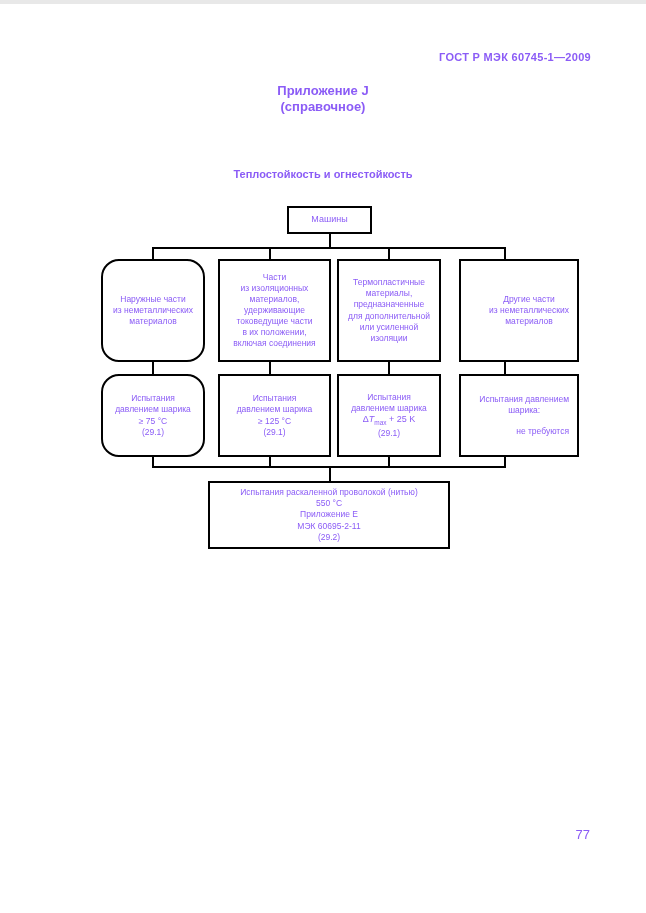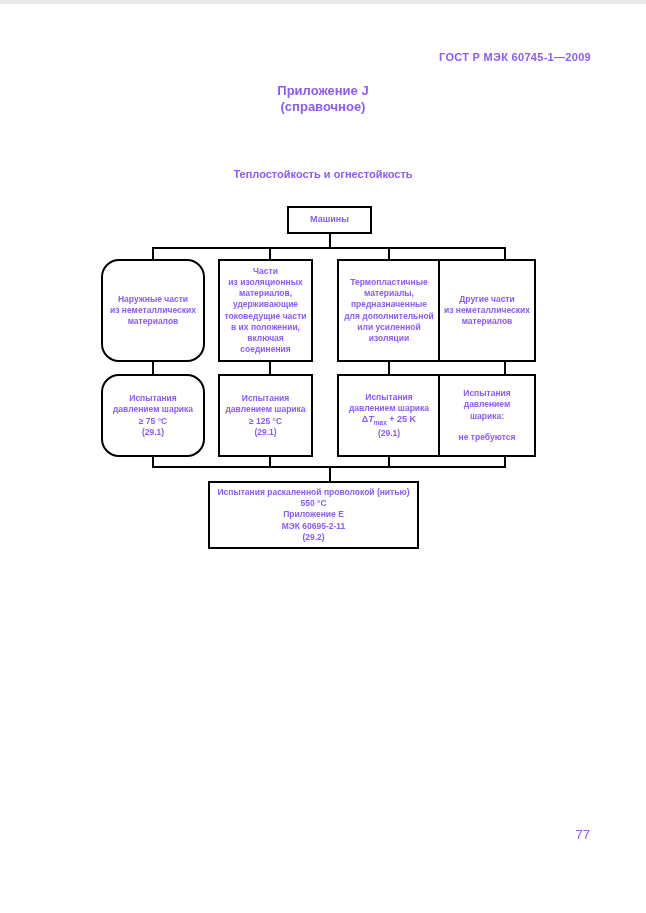--- a/index.html
+++ b/index.html
@@ -54,46 +54,46 @@
     position: absolute;
     box-sizing: border-box;
     border: 2px solid #000;
     background: #fff;
     display: flex;
     flex-direction: column;
     align-items: center;
     justify-content: center;
     text-align: center;
     font-size: 8.5px;
-    font-weight: 700;
+    font-weight: 400;
     line-height: 1.3;
-    padding: 2px;
+    padding: 8px;
   }
   .box-text { white-space: pre-line; }
   .line { position: absolute; background: #000; }
   .formula { font-size: 9px; }
   .formula i { font-style: italic; }
   .formula sub { font-size: 6.5px; }
   .gap8 { height: 10px; }
   .pageno {
     position: absolute;
     top: 823px;
     right: 56px;
     font-size: 13px;
     font-weight: 400;
   }
   
   .n-machines { left: 287px; top: 202px; width: 85px;  height: 28px; font-size: 9px; }
   .r2 { top: 255px; height: 103px; }
   .r3 { top: 370px; height: 83px; }
   .c1 { left: 101px; width: 104px; border-radius: 18px; }
-  .c2 { left: 218px; width: 95px; }
+  .c2 { left: 218px; width: 113px; }
   .c3 { left: 337px; width: 104px; }
-  .c4 { left: 438px; width: 98px; }
-  .n-bottom { left: 208px; top: 477px; width: 211px; height: 68px; }
+  .c4 { left: 459px; width: 120px; align-items: flex-end; }
+  .n-bottom { left: 208px; top: 477px; width: 242px; height: 68px; }
 </style>
 </head>
 <body>
 
 <div class="page">
 
   <div class="hdr">ГОСТ Р МЭК 60745-1—2009</div>
   <div class="annex">Приложение J
 (справочное)</div>
   <div class="subtitle">Теплостойкость и огнестойкость</div>

